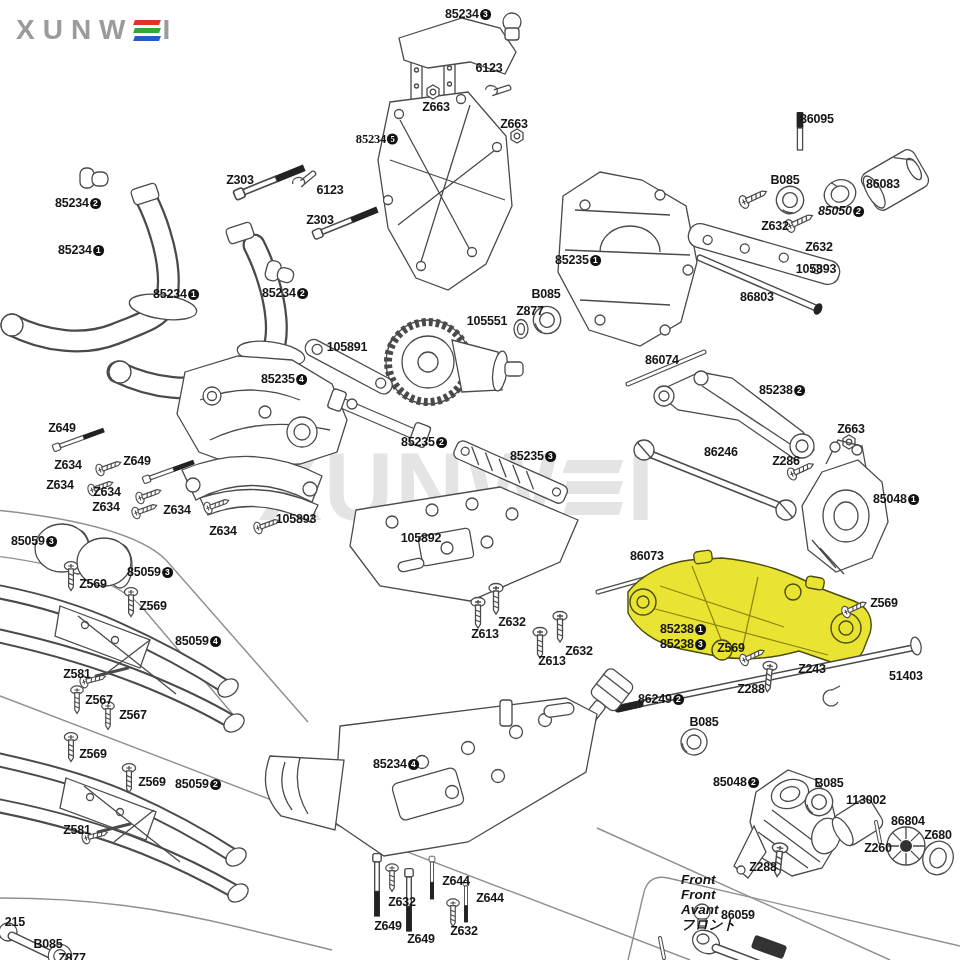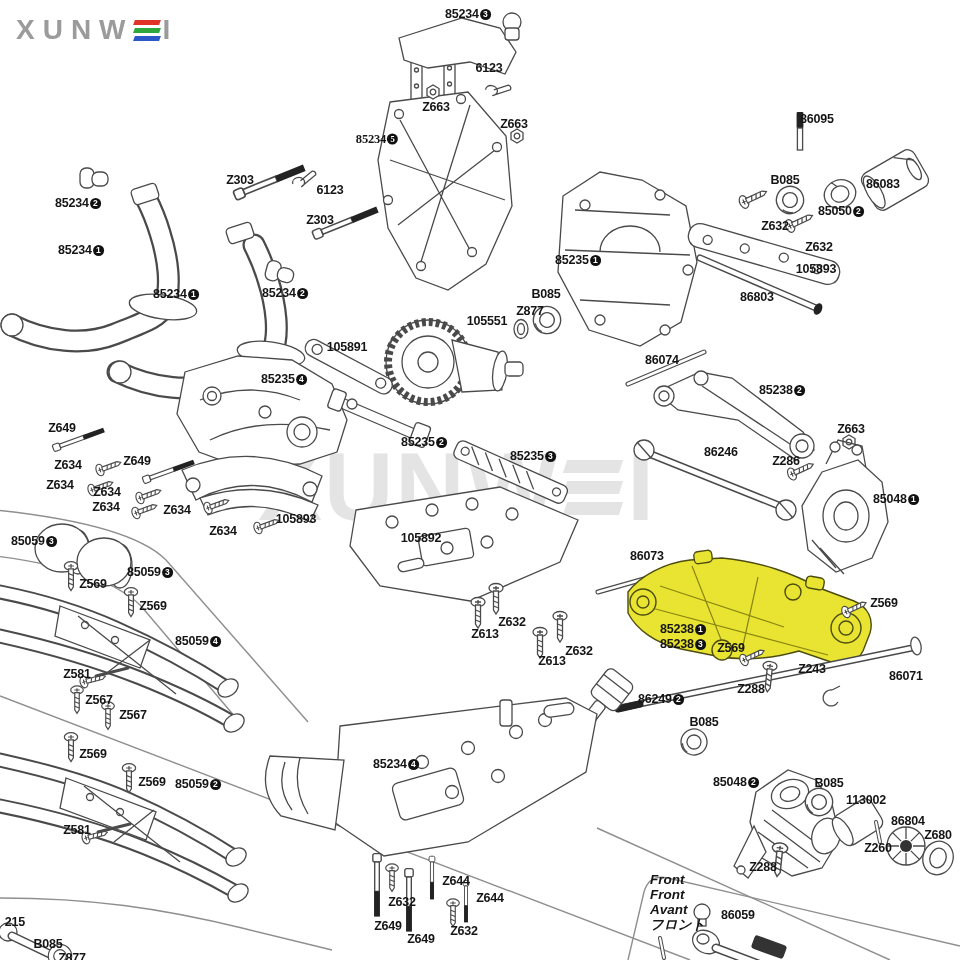--- a/index.html
+++ b/index.html
@@ -30,21 +30,21 @@
           font-size:12.5px;font-weight:bold;color:#151515;letter-spacing:-0.2px;}
   .badge{display:inline-block;width:11px;height:11px;border-radius:50%;background:#111;
          color:#fff;font-size:8.5px;line-height:11px;text-align:center;margin-left:1px;
          vertical-align:1px;font-weight:bold;}
   
   .logo{position:absolute;left:16px;top:14px;display:flex;align-items:center;z-index:3;
         font-size:28px;font-weight:bold;color:#9b9b9b;letter-spacing:8px;}
   .lbars{display:flex;flex-direction:column;gap:3px;margin:0 3px 0 0;}
   .lbar{width:26px;height:5px;transform:skewX(-20deg);}
   
-  .frontbox{position:absolute;left:650px;top:872px;z-index:2;font-size:13.5px;line-height:15px;
+  .frontbox{position:absolute;left:681px;top:872px;z-index:2;font-size:13.5px;line-height:15px;
             font-weight:bold;font-style:italic;color:#151515;}
 </style>
 </head>
 <body>
 
 <div class="canvas">
 
   <div class="watermark">
     <span>XUNW</span>
     <span class="wbars">
@@ -461,21 +461,21 @@
       <div class="plabel" style="left: 330px; top: 190px;"><span>6123</span></div>
       <div class="plabel" style="left: 320px; top: 220px;"><span>Z303</span></div>
       <div class="plabel" style="left: 78px; top: 203px;"><span>85234</span><span class="badge">2</span></div>
       <div class="plabel" style="left: 81px; top: 250px;"><span>85234</span><span class="badge">1</span></div>
       <div class="plabel" style="left: 176px; top: 294px;"><span>85234</span><span class="badge">1</span></div>
       <div class="plabel" style="left: 285px; top: 293px;"><span>85234</span><span class="badge">2</span></div>
       <div class="plabel" style="left: 578px; top: 260px;"><span>85235</span><span class="badge">1</span></div>
       <div class="plabel" style="left: 817px; top: 119px;"><span>86095</span></div>
       <div class="plabel" style="left: 785px; top: 180px;"><span>B085</span></div>
       <div class="plabel" style="left: 883px; top: 184px;"><span>86083</span></div>
-      <div class="plabel" style="left: 841px; top: 211px;"><span>85050</span><span class="badge">2</span></div>
+      <div class="plabel" style="left: 841px; top: 211px; font-style: italic;"><span>85050</span><span class="badge">2</span></div>
       <div class="plabel" style="left: 775px; top: 226px;"><span>Z632</span></div>
       <div class="plabel" style="left: 819px; top: 247px;"><span>Z632</span></div>
       <div class="plabel" style="left: 816px; top: 269px;"><span>105893</span></div>
       <div class="plabel" style="left: 757px; top: 297px;"><span>86803</span></div>
       <div class="plabel" style="left: 546px; top: 294px;"><span>B085</span></div>
       <div class="plabel" style="left: 530px; top: 311px;"><span>Z877</span></div>
       <div class="plabel" style="left: 487px; top: 321px;"><span>105551</span></div>
       <div class="plabel" style="left: 347px; top: 347px;"><span>105891</span></div>
       <div class="plabel" style="left: 284px; top: 379px;"><span>85235</span><span class="badge">4</span></div>
       <div class="plabel" style="left: 424px; top: 442px;"><span>85235</span><span class="badge">2</span></div>
@@ -488,21 +488,21 @@
       <div class="plabel" style="left: 721px; top: 452px;"><span>86246</span></div>
       <div class="plabel" style="left: 786px; top: 461px;"><span>Z286</span></div>
       <div class="plabel" style="left: 896px; top: 499px;"><span>85048</span><span class="badge">1</span></div>
       <div class="plabel" style="left: 647px; top: 556px;"><span>86073</span></div>
       <div class="plabel" style="left: 884px; top: 603px;"><span>Z569</span></div>
       <div class="plabel" style="left: 683px; top: 629px;"><span>85238</span><span class="badge">1</span></div>
       <div class="plabel" style="left: 683px; top: 644px;"><span>85238</span><span class="badge">3</span></div>
       <div class="plabel" style="left: 731px; top: 648px;"><span>Z569</span></div>
       <div class="plabel" style="left: 751px; top: 689px;"><span>Z288</span></div>
       <div class="plabel" style="left: 812px; top: 669px;"><span>Z243</span></div>
-      <div class="plabel" style="left: 906px; top: 676px;"><span>86071</span></div>
+      <div class="plabel" style="left: 906px; top: 676px;"><span>51403</span></div>
       <div class="plabel" style="left: 661px; top: 699px;"><span>86249</span><span class="badge">2</span></div>
       <div class="plabel" style="left: 704px; top: 722px;"><span>B085</span></div>
       <div class="plabel" style="left: 736px; top: 782px;"><span>85048</span><span class="badge">2</span></div>
       <div class="plabel" style="left: 829px; top: 783px;"><span>B085</span></div>
       <div class="plabel" style="left: 866px; top: 800px;"><span>113002</span></div>
       <div class="plabel" style="left: 908px; top: 821px;"><span>86804</span></div>
       <div class="plabel" style="left: 938px; top: 835px;"><span>Z680</span></div>
       <div class="plabel" style="left: 878px; top: 848px;"><span>Z260</span></div>
       <div class="plabel" style="left: 763px; top: 867px;"><span>Z288</span></div>
       <div class="plabel" style="left: 738px; top: 915px;"><span>86059</span></div>

